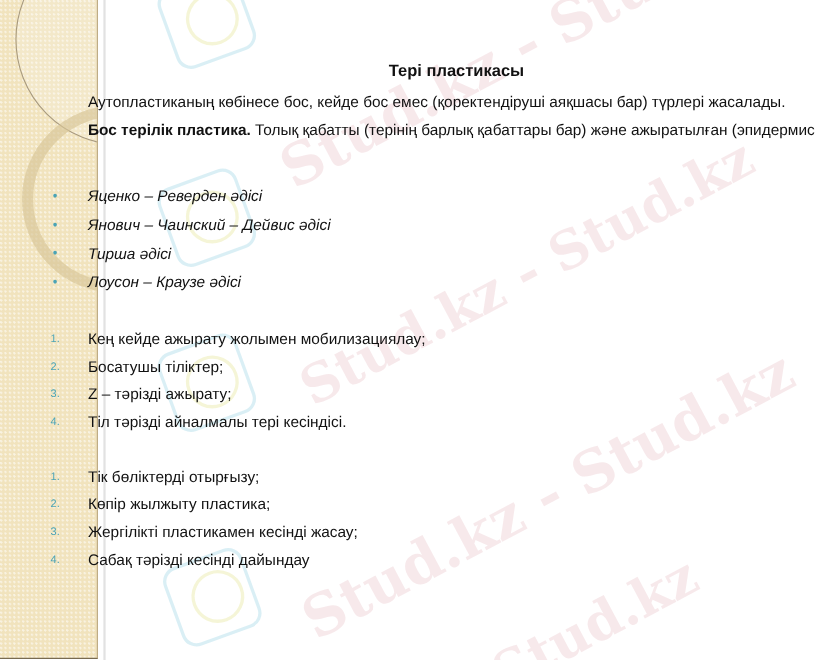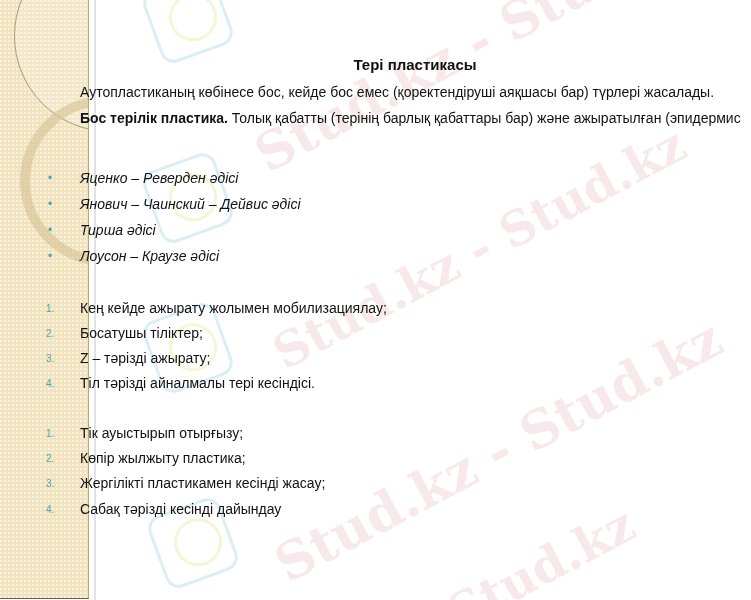--- a/index.html
+++ b/index.html
@@ -178,21 +178,21 @@
       <span class="item-text">Z – тәрізді ажырату;</span>
     </div>
     <div class="list-item" style="top:359px;">
       <span class="marker">4.</span>
       <span class="item-text">Тіл тәрізді айналмалы тері кесіндісі.</span>
     </div>
 
 
     <div class="list-item" style="top:409px;">
       <span class="marker">1.</span>
-      <span class="item-text">Тік ауыстырып отырғызу;</span>
+      <span class="item-text">Тік бөліктерді отырғызу;</span>
     </div>
     <div class="list-item" style="top:434px;">
       <span class="marker">2.</span>
       <span class="item-text">Көпір жылжыту пластика;</span>
     </div>
     <div class="list-item" style="top:459px;">
       <span class="marker">3.</span>
       <span class="item-text">Жергілікті пластикамен кесінді жасау;</span>
     </div>
     <div class="list-item" style="top:485px;">

